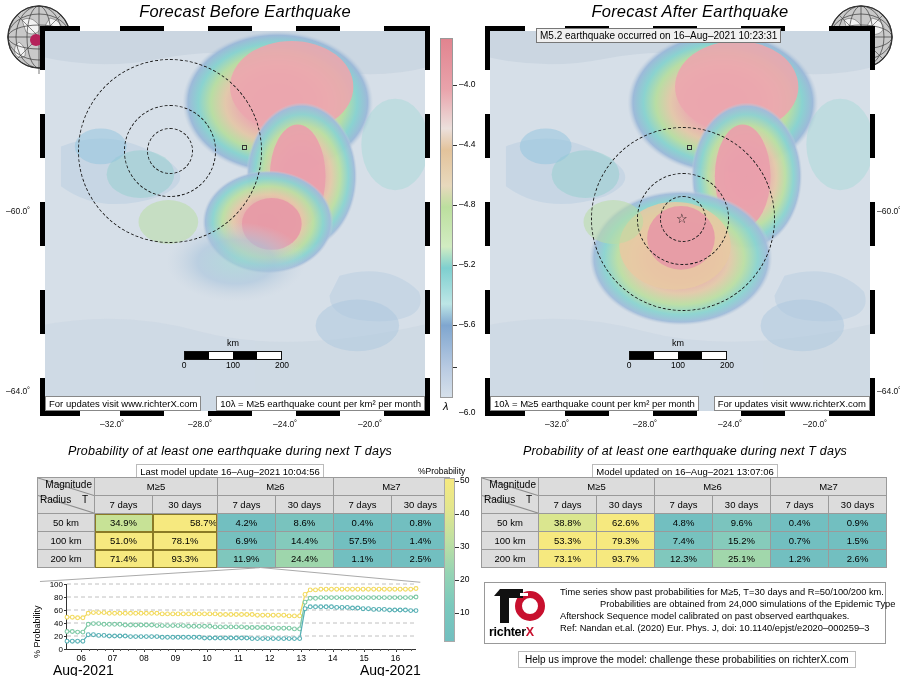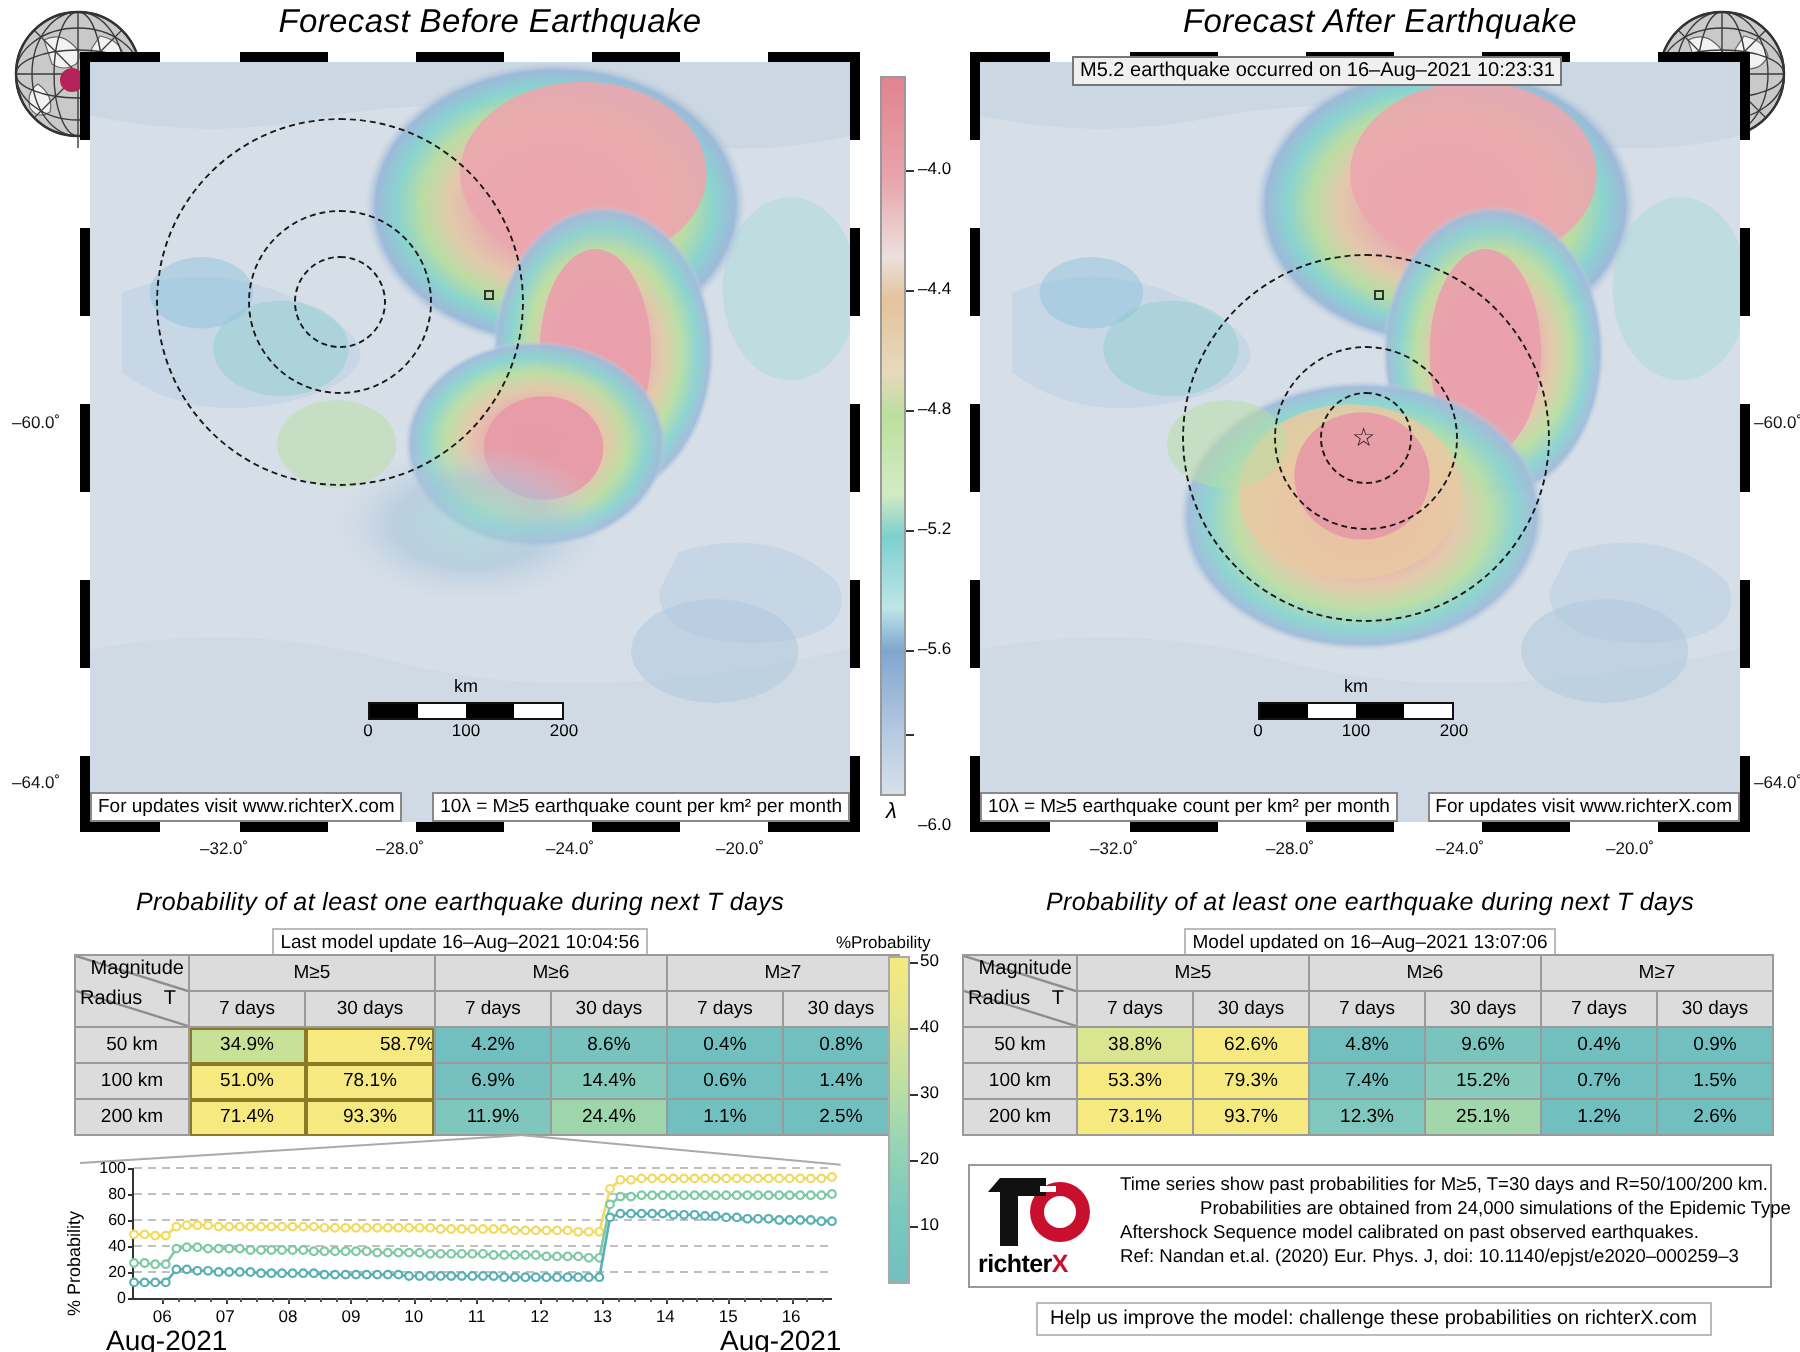--- a/index.html
+++ b/index.html
@@ -403,21 +403,21 @@
             <td style="background: rgb(121, 195, 190);">8.6%</td>
             <td style="background: rgb(114, 191, 192);">0.4%</td>
             <td style="background: rgb(114, 191, 192);">0.8%</td>
           </tr>
           <tr>
             <td class="rowlab">100 km</td>
             <td class="hl" style="background: rgb(246, 233, 127);">51.0%</td>
             <td class="hl" style="background: rgb(246, 233, 127);">78.1%</td>
             <td style="background: rgb(118, 193, 191);">6.9%</td>
             <td style="background: rgb(132, 202, 188);">14.4%</td>
-            <td style="background: rgb(114, 191, 192);">0.6%</td>
+            <td style="background: rgb(114, 191, 192);">57.5%</td>
             <td style="background: rgb(114, 191, 192);">1.4%</td>
           </tr>
           <tr>
             <td class="rowlab">200 km</td>
             <td class="hl" style="background: rgb(246, 233, 127);">71.4%</td>
             <td class="hl" style="background: rgb(246, 233, 127);">93.3%</td>
             <td style="background: rgb(127, 199, 189);">11.9%</td>
             <td style="background: rgb(158, 214, 172);">24.4%</td>
             <td style="background: rgb(114, 191, 192);">1.1%</td>
             <td style="background: rgb(114, 191, 192);">2.5%</td>

